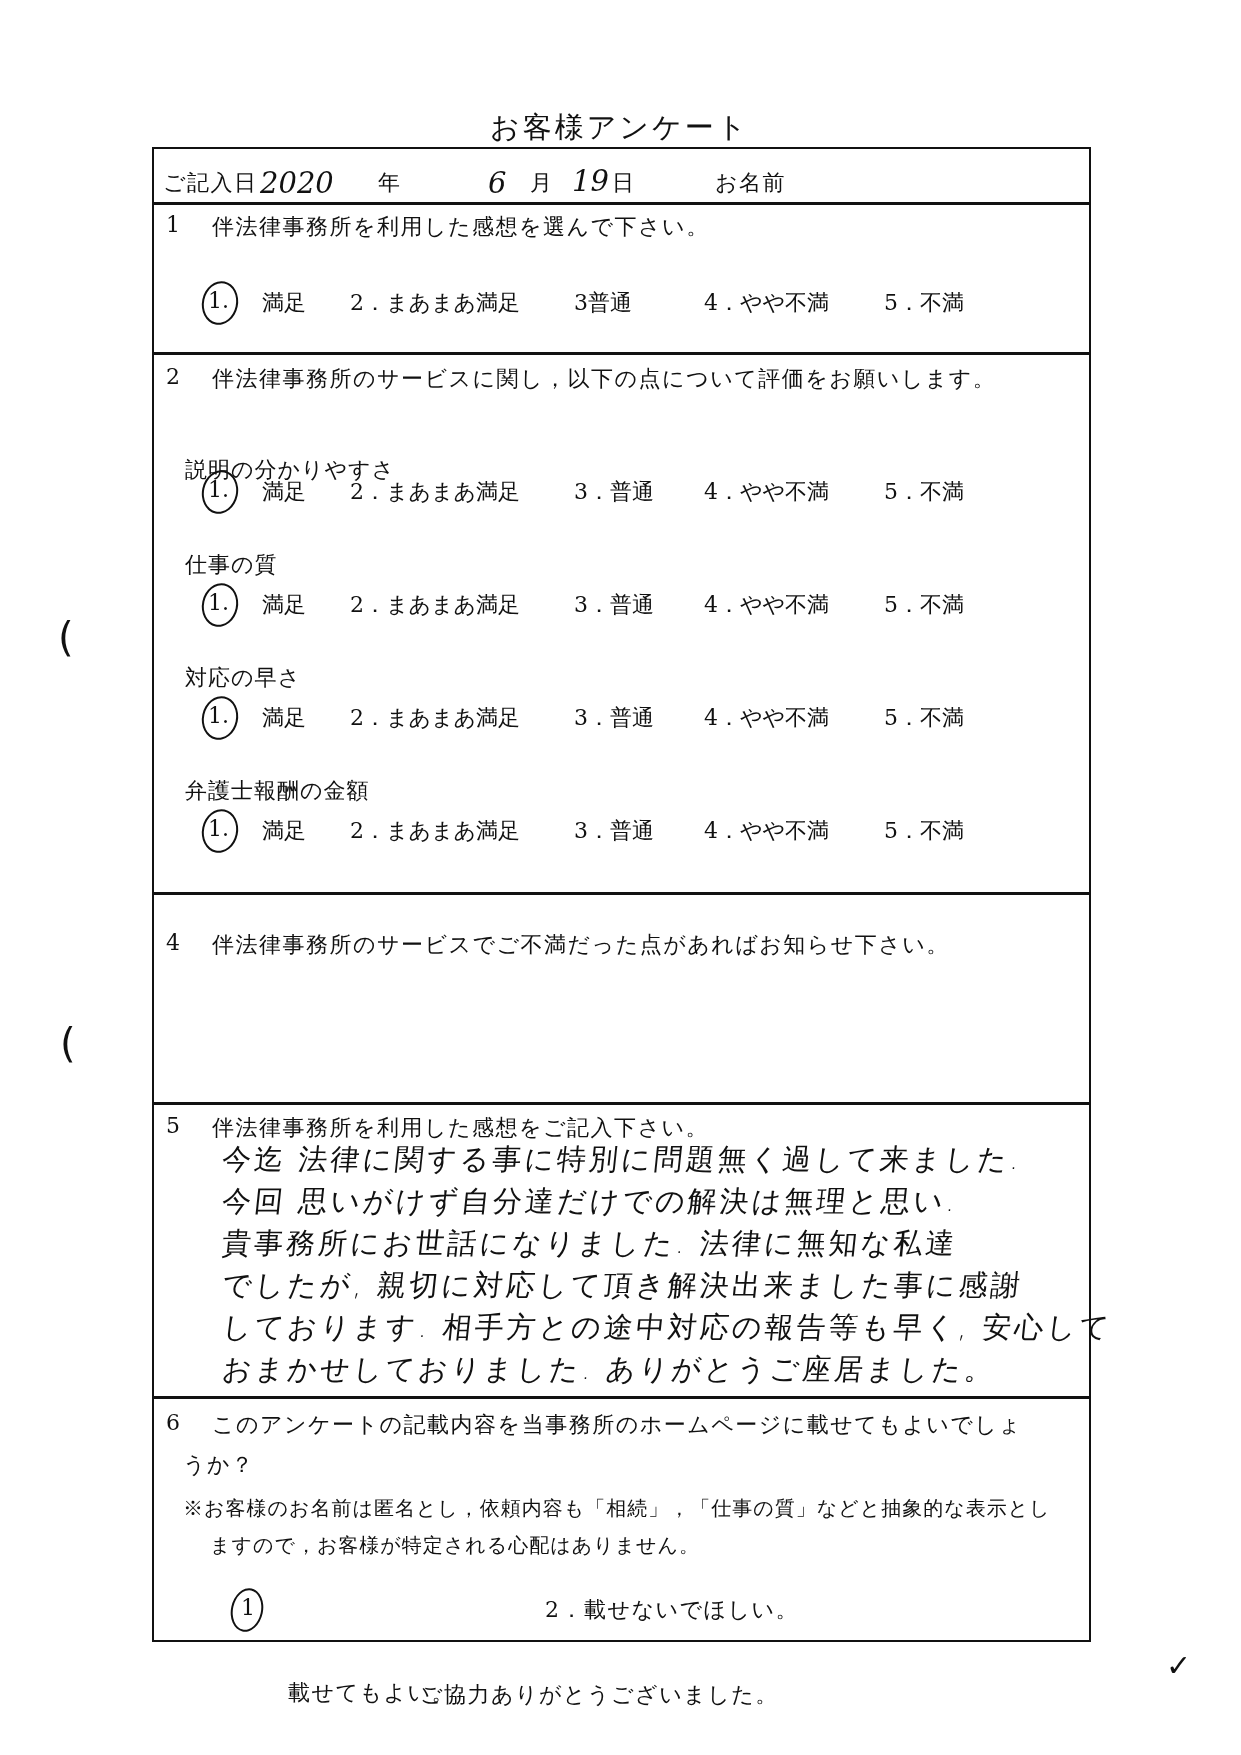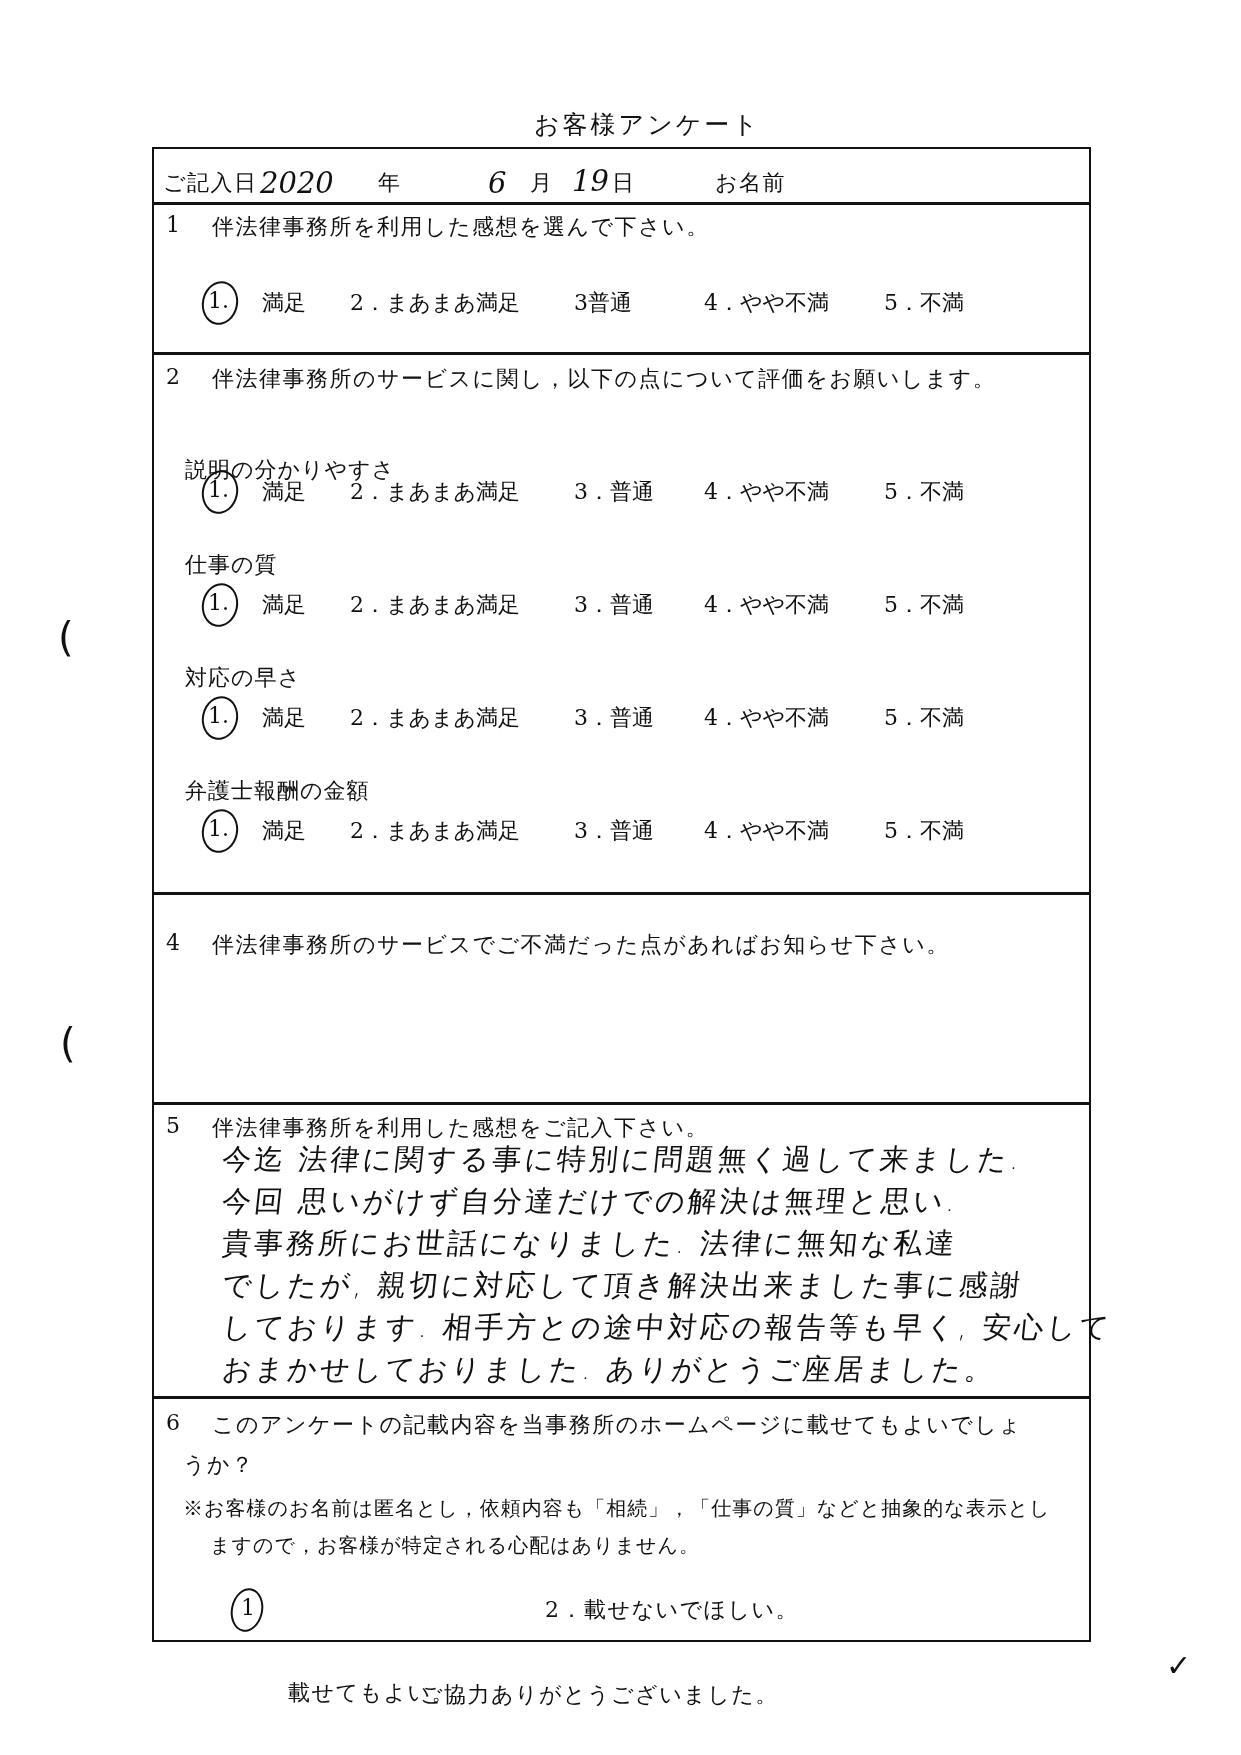--- a/index.html
+++ b/index.html
@@ -1,19 +1,19 @@
 <!DOCTYPE html>
 <html><head>
 <meta charset="utf-8">
 <style>
   html, body { margin:0; padding:0; background:#ffffff; }
   body { width:1241px; height:1755px; position:relative; overflow:hidden;
          font-family:"DejaVu Serif", "Liberation Serif", serif; color:#111; }
   .abs { position:absolute; }
-  .title { left:490px; top:108px; font-size:25px; letter-spacing:3px;margin-left:44px; }
+  .title { left:490px; top:108px; font-size:29px; letter-spacing:3px; }
   .box { left:152px; top:147px; width:939px; height:1495px;
          border:2.5px solid #111; box-sizing:border-box; }
   .hline { height:2.5px; background:#111; left:152px; width:939px; }
   .q { font-size:22px; letter-spacing:1.5px; white-space:nowrap; }
   .sub { font-size:22px; letter-spacing:1px; white-space:nowrap; }
   .opts { font-size:22px; white-space:nowrap; display:flex; gap:0; }
   .opt { display:inline-block; }
   .circle { position:absolute; border:2px solid #111; border-radius:50%;
             width:32px; height:40px; transform:rotate(12deg); }
   .hand { font-family:"DejaVu Serif", serif; font-style:italic; font-size:29px; }

